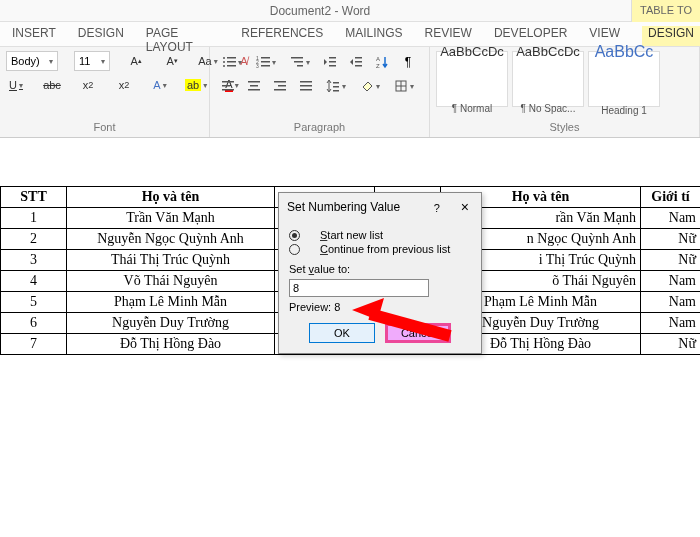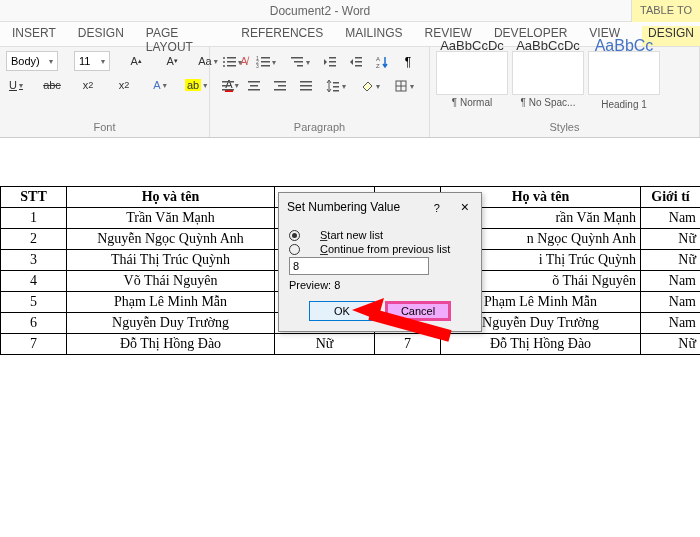--- a/index.html
+++ b/index.html
@@ -26,21 +26,21 @@
   .font-size { border: 1px solid #ccc; background: #fff; width: 36px; height: 20px; padding: 1px 4px; font-size: 11px; display:flex; align-items:center; justify-content:space-between;}
   .btn-sm { width: 20px; height: 20px; border: 1px solid transparent; display: inline-flex; align-items: center; justify-content: center; font-size: 11px; color: #333; }
   .chev { font-size: 8px; color: #666; margin-left: 2px; }
   
   .para-body { display: flex; flex-direction: column; gap: 2px; }
   .para-row { display: flex; gap: 2px; }
   .pbtn { width: 24px; height: 22px; border: 1px solid transparent; display: inline-flex; align-items: center; justify-content: center; }
   .pbtn.dd { width: 32px; }
   
   .styles-body { display: flex; gap: 4px; }
-  .style-box { width: 72px; height: 44px; border: 1px solid #ddd; background: #fff; display: flex; flex-direction: column; align-items: center; justify-content: center; font-size: 10px; color: #555; gap: 40px; }
+  .style-box { width: 72px; height: 56px; border: 1px solid #ddd; background: #fff; display: flex; flex-direction: column; align-items: center; justify-content: center; font-size: 10px; color: #555; gap: 40px; }
   .style-prev { font-size: 13px; color: #333; margin-bottom: 4px; }
   .style-prev.big { font-size: 16px; color: #4472c4; }
   
   .doc-area { padding-top: 48px; position: relative; }
   
   table.data { border-collapse: collapse; width: 700px; margin-left: 0; table-layout: fixed; }
   table.data th, table.data td { border: 1px solid #000; padding: 2px 4px; font-size: 14px; text-align: center; font-family: "Times New Roman", serif; white-space: nowrap; overflow: hidden; }
   table.data th { font-weight: bold; }
   
   .col-stt1 { width: 66px; }
@@ -355,20 +355,21 @@
   </div>
   <div class="dlg-body">
     <div class="radio-row">
       <span class="circ sel"></span>
       <span><span class="lbl-u">S</span><span>tart new list</span></span>
     </div>
     <div class="radio-row">
       <span class="circ"></span>
       <span><span class="lbl-u">C</span><span>ontinue from previous list</span></span>
     </div>
+    <div class="dlg-sep">Set <span class="lbl-u">v</span>alue to:</div>
     <div class="spin">
       <input type="text" value="8" style="">
     </div>
     <div style="margin-top:4px">Preview: 8</div>
     <div class="dlg-btns">
       <span class="dlg-btn ok">OK</span>
       <span class="dlg-btn">Cancel</span>
     </div>
   </div>
 </div>

